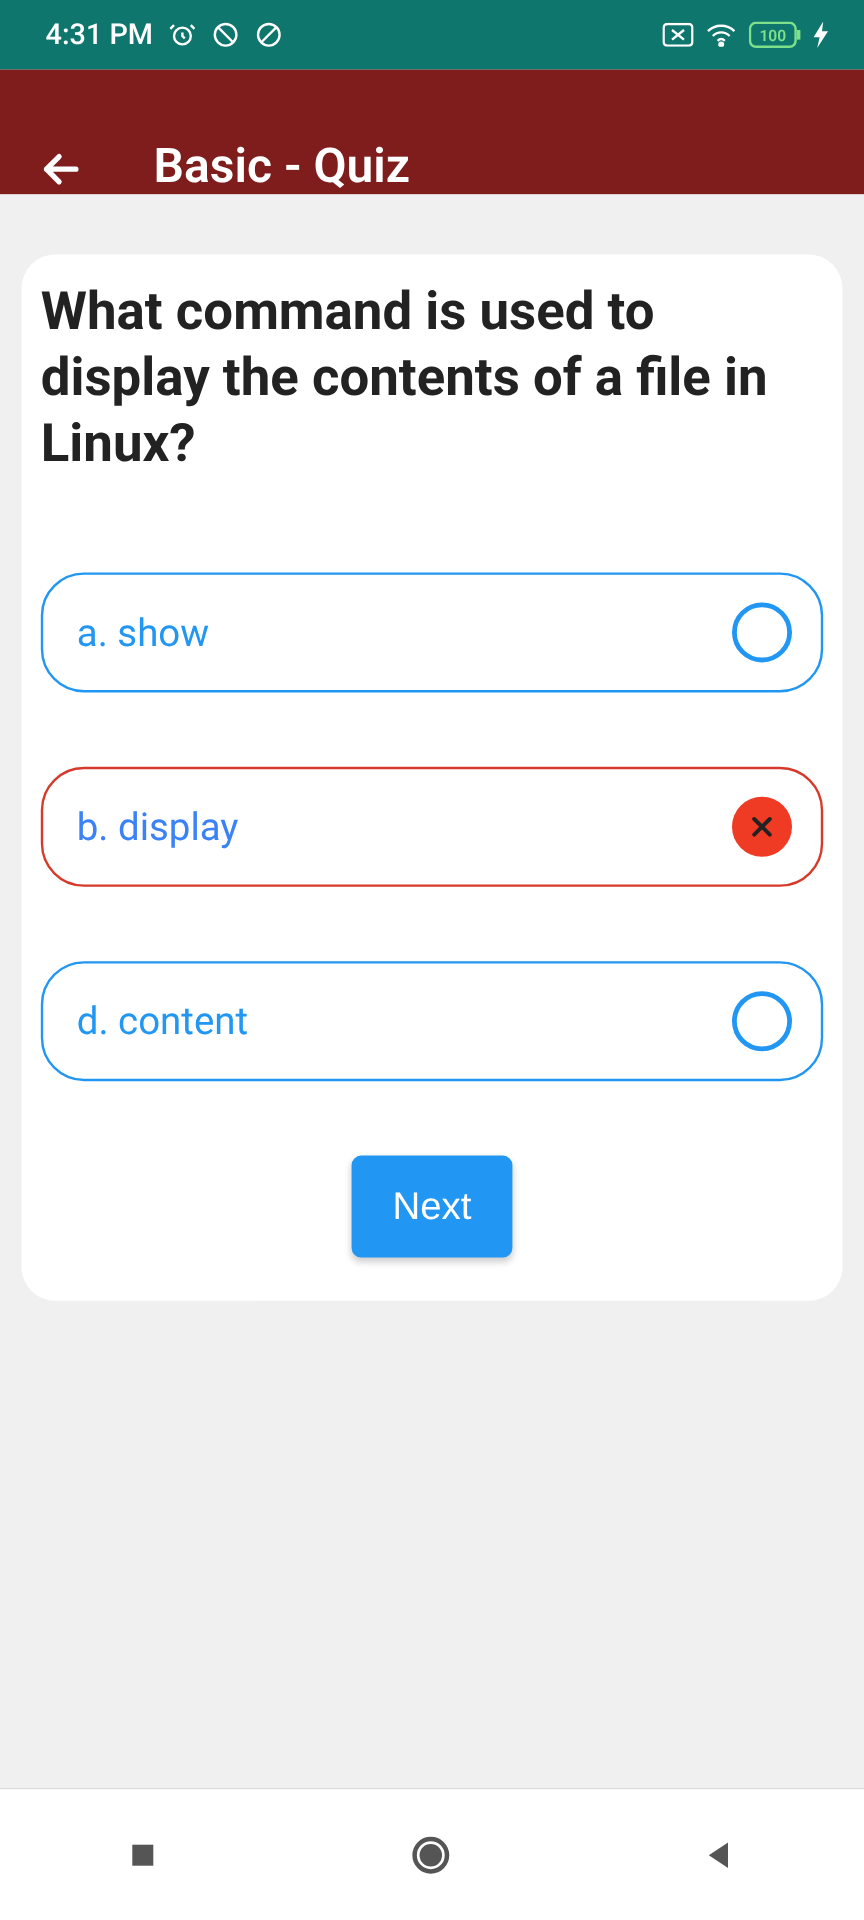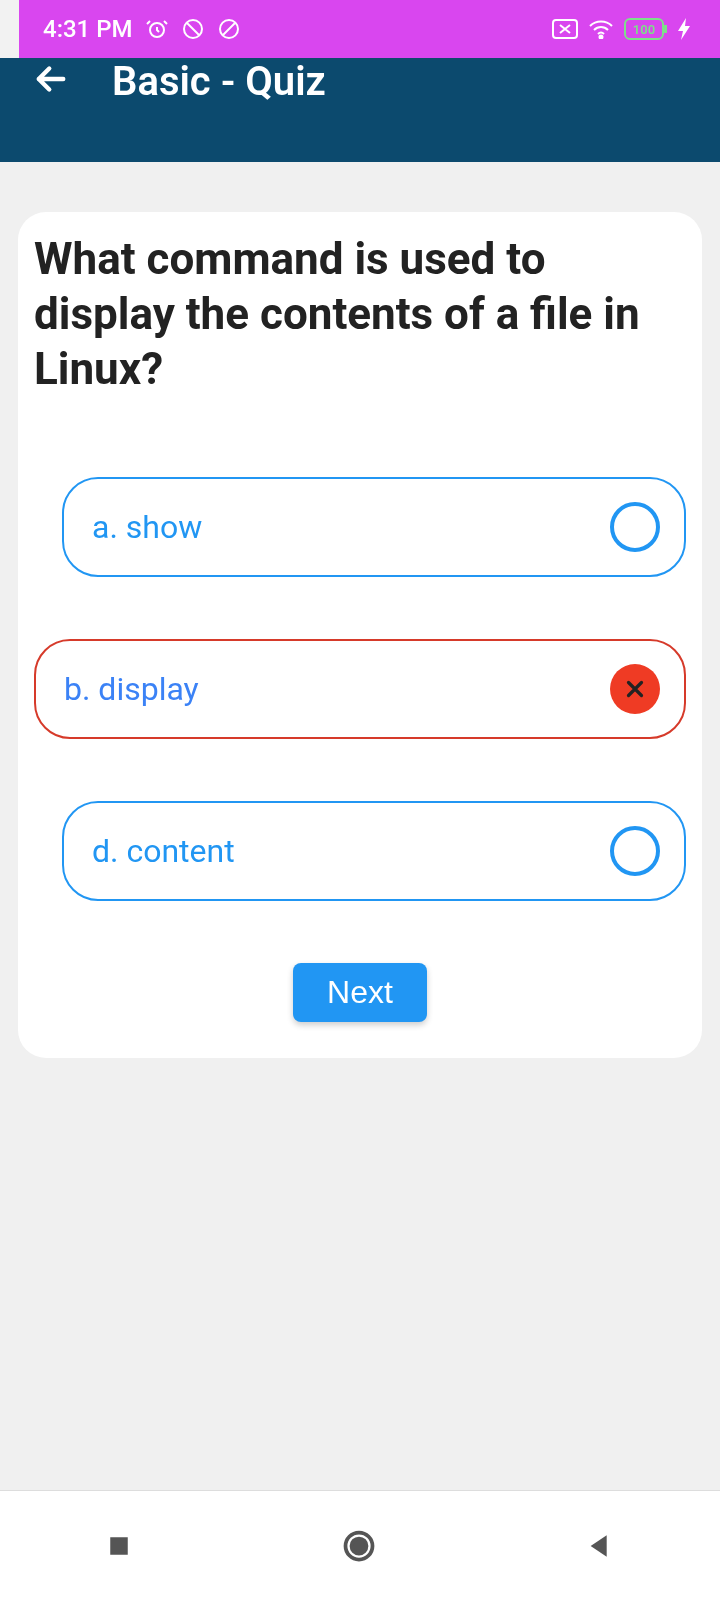--- a/index.html
+++ b/index.html
@@ -1,41 +1,40 @@
 <!DOCTYPE html>
 <html><head>
 <meta charset="utf-8">
 <style>
   * { box-sizing: border-box; margin: 0; padding: 0; }
   html, body { width: 720px; height: 1600px; font-family: -apple-system, Roboto, Arial, sans-serif; }
   body { background: #f2f2f2; display: flex; flex-direction: column; }
 
   .status-bar {
     height: 58px;
-    background: #d946ef;
+    background: #0f766e;
     color: #fff;
     display: flex;
     align-items: center;
     justify-content: space-between;
-    padding: 0 28px 0 24px;
+    padding: 0 28px 0 38px;
     font-size: 24px;
     font-weight: 500;
-    margin-left: 19px;
   }
   .status-left { display: flex; align-items: center; gap: 12px; }
   .status-right { display: flex; align-items: center; gap: 10px; }
   .status-icon { display: inline-flex; }
 
   .app-bar {
     height: 104px;
-    background: #0c4a6e;
-    display: flex;
-    align-items: flex-start;
+    background: #7f1d1d;
+    display: flex;
+    align-items: flex-end;
     padding: 0 30px;
-    gap: 40px;
+    gap: 56px;
   }
   .app-bar .title {
     color: #fff;
     font-size: 40px;
     font-weight: 600;
   }
   .back-btn { color: #fff; display: inline-flex; }
 
   .content {
     flex: 1;
@@ -58,21 +57,21 @@
     display: flex;
     align-items: center;
     justify-content: space-between;
     border: 2px solid;
     border-radius: 36px;
     height: 100px;
     padding: 0 24px 0 28px;
     margin-bottom: 62px;
     font-size: 32px;
   }
-  .opt-blue { border-color: #2196f3; color: #2196f3; margin-left: 28px; }
+  .opt-blue { border-color: #2196f3; color: #2196f3; }
   .opt-red { border-color: #d63a2a; color: #3b82f6; }
   .opt-green { border-color: #2e7d32; color: #2e7d32; }
 
   .circle {
     width: 50px; height: 50px;
     border: 4px solid;
     border-radius: 50%;
   }
   .circle-blue { border-color: #2196f3; }
   .marker-red {
@@ -90,21 +89,21 @@
 
   .next-btn {
     display: block;
     margin: 20px auto 0;
     background: #2196f3;
     color: #fff;
     border: none;
     border-radius: 8px;
     font-size: 32px;
     font-weight: 500;
-    padding: 11px 34px;
+    padding: 24px 34px;
     box-shadow: 0 3px 6px rgba(0,0,0,0.2);
   }
 
   .nav-bar {
     height: 110px;
     background: #fff;
     border-top: 1px solid #ddd;
     display: flex;
     align-items: center;
     justify-content: space-around;

